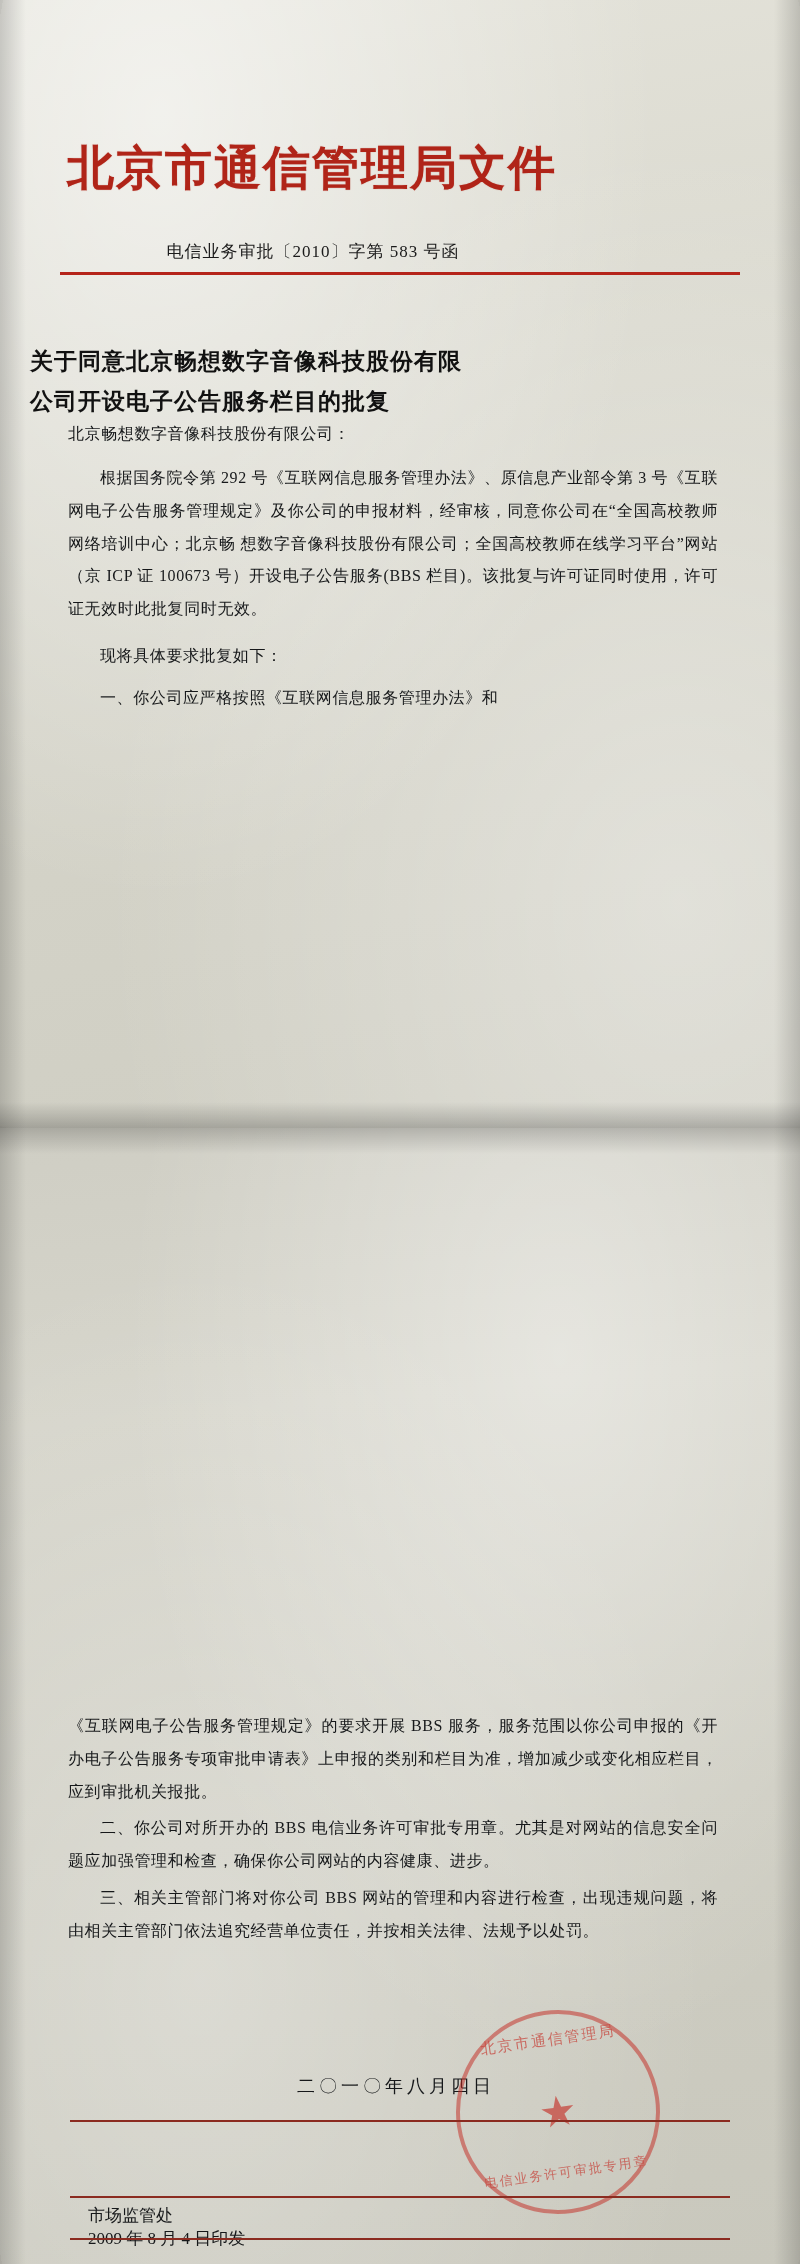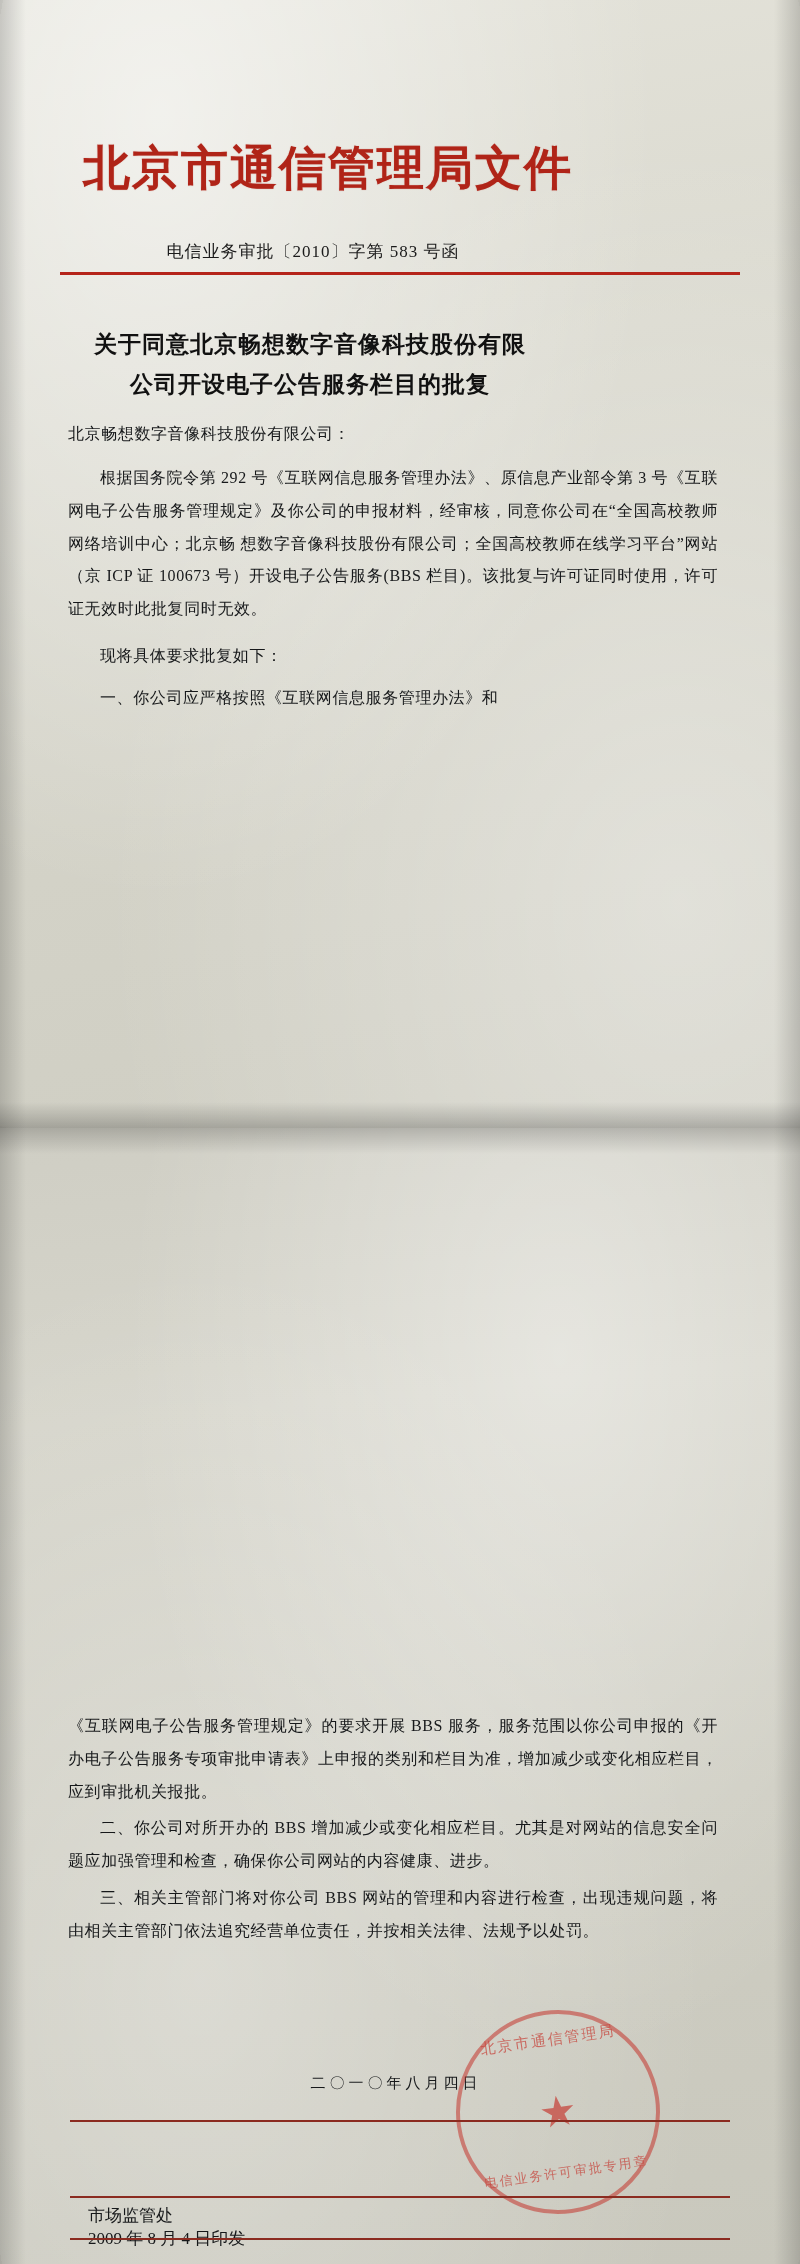--- a/index.html
+++ b/index.html
@@ -71,21 +71,21 @@
   #edge-top { top: 1102px; background: linear-gradient(to bottom, rgba(0,0,0,0) 0%, rgba(0,0,0,0.22) 100%); }
   #edge-bottom { top: 1128px; background: linear-gradient(to bottom, rgba(0,0,0,0.18) 0%, rgba(0,0,0,0) 100%); }
   .side-vignette {
     position: absolute; top: 0; bottom: 0; width: 26px; pointer-events: none;
   }
   #vig-left { left: 0; background: linear-gradient(to right, rgba(0,0,0,0.16), rgba(0,0,0,0)); }
   #vig-right { right: 0; background: linear-gradient(to left, rgba(0,0,0,0.16), rgba(0,0,0,0)); }
   #doc-title {
     position: absolute;
     top: 140px;
-    left: 16px;
+    left: 0;
     width: 624px;
     text-align: center;
     color: #b02418;
     font-family: "DejaVu Serif", "Liberation Serif", serif;
     font-weight: bold;
     font-size: 47px;
     letter-spacing: 2px;
     line-height: 1.2;
     text-shadow: 0 0 1px rgba(176,36,24,0.5);
   }
@@ -102,24 +102,24 @@
   #red-rule {
     position: absolute;
     top: 272px;
     left: 60px;
     width: 680px;
     height: 3px;
     background: #b5241a;
   }
   #subject {
     position: absolute;
-    top: 325px;
+    top: 342px;
     left: 30px;
     width: 560px;
-    text-align: center;
+    text-align: left;
     color: #111;
     font-weight: bold;
     font-size: 23px;
     line-height: 1.75;
     letter-spacing: 1px;
   }
   .body-block {
     position: absolute;
     left: 68px;
     width: 650px;
@@ -139,21 +139,21 @@
   #body-lower { top: 1720px; }
   .lower-para { margin: 0 0 4px 0; }
 
   
   #date-line {
     position: absolute;
     top: 2074px;
     left: 0;
     width: 800px;
     text-align: center;
-    font-size: 15px;
+    font-size: 18px;
     letter-spacing: 4px;
     color: #16181a;
     padding-right: 40px;
     box-sizing: border-box;
     padding-left: 32px;
   }
   #seal {
     position: absolute;
     top: 2010px;
     left: 456px;
@@ -267,21 +267,21 @@
   <div class="body-block" id="para-addressee">北京畅想数字音像科技股份有限公司：</div>
 
   <div class="body-block indent" id="para-1">根据国务院令第 292 号《互联网信息服务管理办法》、原信息产业部令第 3 号《互联网电子公告服务管理规定》及你公司的申报材料，经审核，同意你公司在“全国高校教师网络培训中心；北京畅 想数字音像科技股份有限公司；全国高校教师在线学习平台”网站（京 ICP 证 100673 号）开设电子公告服务(BBS 栏目)。该批复与许可证同时使用，许可证无效时此批复同时无效。</div>
 
   <div class="body-block indent" id="para-2">现将具体要求批复如下：</div>
 
   <div class="body-block indent" id="para-3">一、你公司应严格按照《互联网信息服务管理办法》和</div>
 
   <div class="body-block" id="body-lower" style="top:1710px;">
     <p class="lower-para">《互联网电子公告服务管理规定》的要求开展 BBS 服务，服务范围以你公司申报的《开办电子公告服务专项审批申请表》上申报的类别和栏目为准，增加减少或变化相应栏目，应到审批机关报批。</p>
-    <p class="lower-para indent">二、你公司对所开办的 BBS 增加减少或变化相应栏目。尤其是对网站的信息安全问题应加强管理和检查，确保你公司网站的内容健康、进步。</p>
+    <p class="lower-para indent">二、你公司对所开办的 BBS 电信业务许可审批专用章。尤其是对网站的信息安全问题应加强管理和检查，确保你公司网站的内容健康、进步。</p>
     <p class="lower-para indent">三、相关主管部门将对你公司 BBS 网站的管理和内容进行检查，出现违规问题，将由相关主管部门依法追究经营单位责任，并按相关法律、法规予以处罚。</p>
   </div>
 
   <div id="date-line">二〇一〇年八月四日</div>
 
   <div id="seal">
     <div class="seal-text" id="seal-top-text">北京市通信管理局</div>
     <div class="seal-star">★</div>
     <div class="seal-text" id="seal-bottom-text">电信业务许可审批专用章</div>
   </div>

